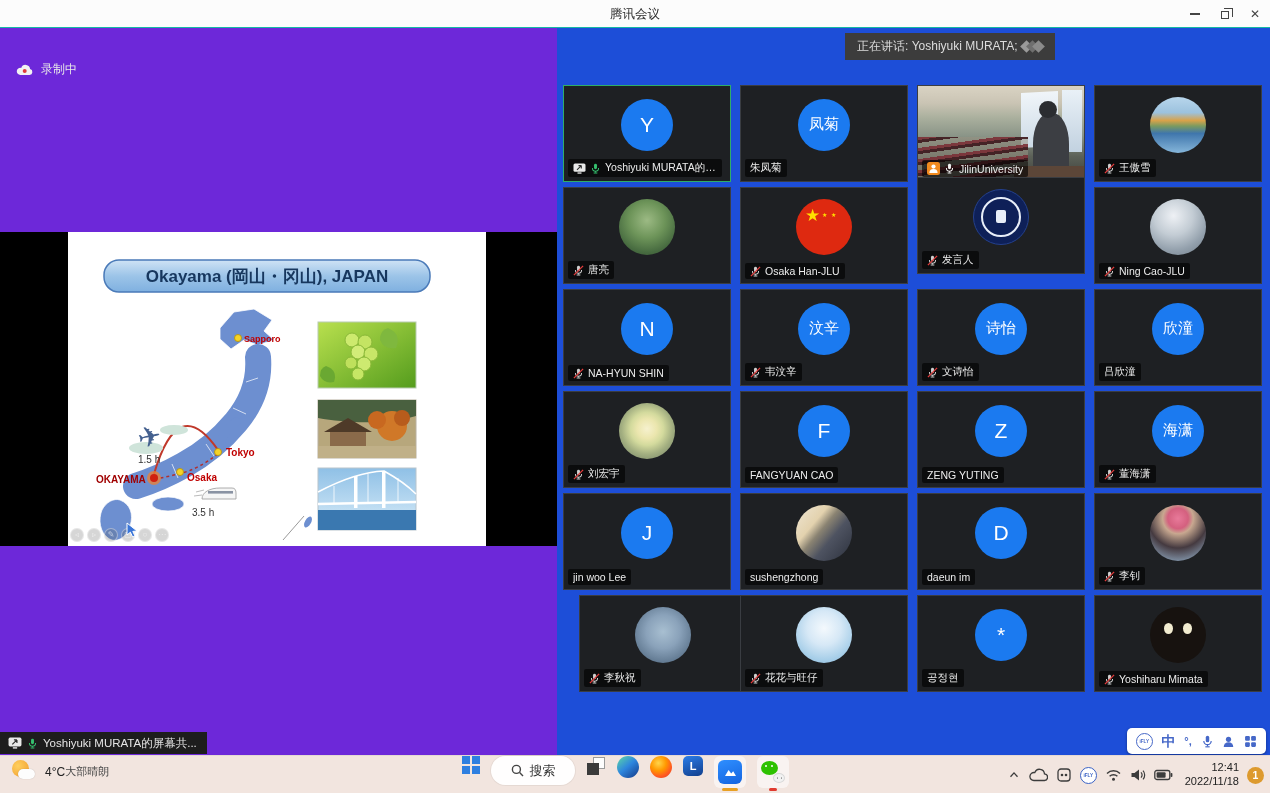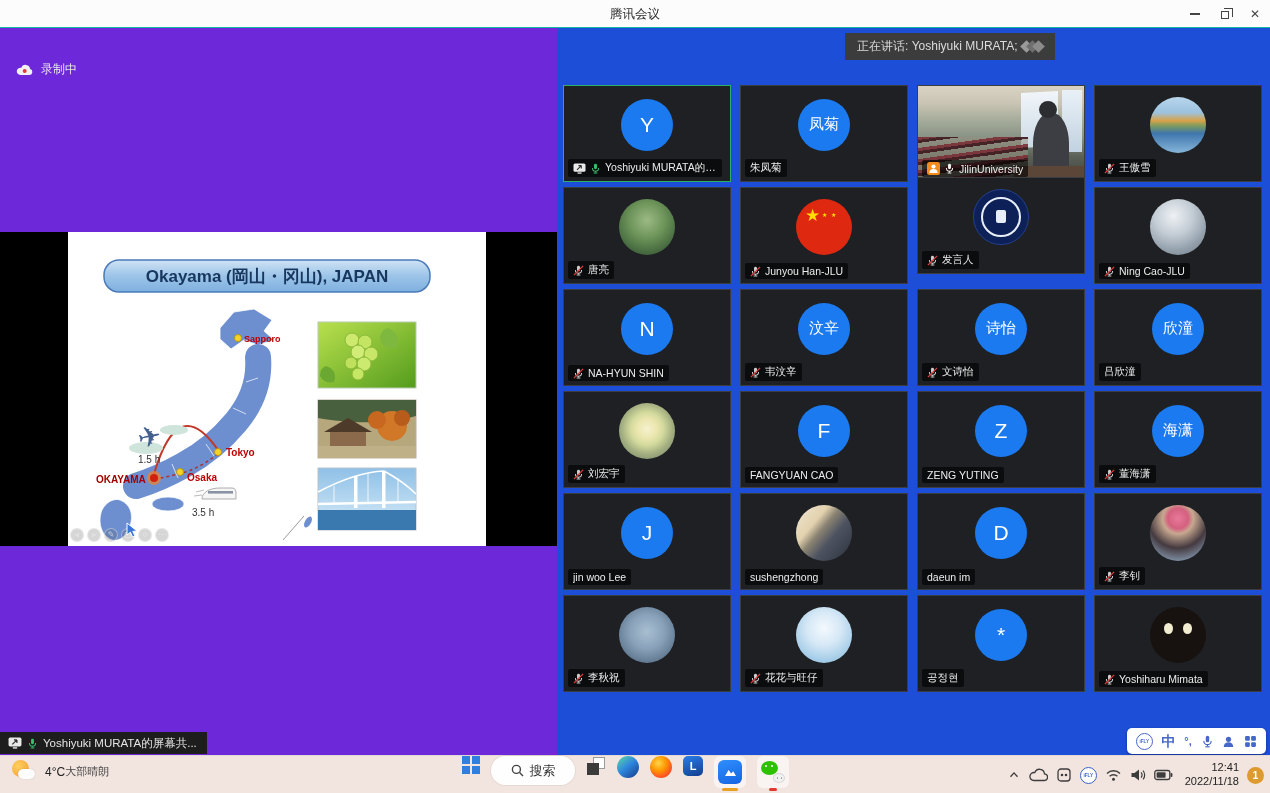--- a/index.html
+++ b/index.html
@@ -363,21 +363,21 @@
         <div class="tile" style="left: 183px; top: 159px;">
           <div class="av av-flag"></div>
           <div class="name-label">
             <svg width="11" height="11" viewBox="0 0 12 12" style="flex:none">
               <rect x="4.4" y="0.8" width="3.2" height="6" rx="1.6" fill="#cfcfcf"></rect>
               <path d="M2.6 5.5 a3.4 3.4 0 0 0 6.8 0" fill="none" stroke="#cfcfcf" stroke-width="1.1"></path>
               <line x1="6" y1="9" x2="6" y2="10.4" stroke="#cfcfcf" stroke-width="1.1"></line>
               <line x1="4" y1="10.9" x2="8" y2="10.9" stroke="#cfcfcf" stroke-width="1.1"></line>
               <line x1="1" y1="11" x2="11" y2="1" stroke="#e23b3b" stroke-width="1.4"></line>
             </svg>
-            <span class="nm">Junyou Han-JLU</span>
+            <span class="nm">Osaka Han-JLU</span>
           </div>
         </div>
         <div class="tile" style="left: 360px; top: 149px;">
           <div class="av av-jlu"></div>
           <div class="name-label">
             <svg width="11" height="11" viewBox="0 0 12 12" style="flex:none">
               <rect x="4.4" y="0.8" width="3.2" height="6" rx="1.6" fill="#cfcfcf"></rect>
               <path d="M2.6 5.5 a3.4 3.4 0 0 0 6.8 0" fill="none" stroke="#cfcfcf" stroke-width="1.1"></path>
               <line x1="6" y1="9" x2="6" y2="10.4" stroke="#cfcfcf" stroke-width="1.1"></line>
               <line x1="4" y1="10.9" x2="8" y2="10.9" stroke="#cfcfcf" stroke-width="1.1"></line>
@@ -506,21 +506,21 @@
             <svg width="11" height="11" viewBox="0 0 12 12" style="flex:none">
               <rect x="4.4" y="0.8" width="3.2" height="6" rx="1.6" fill="#cfcfcf"></rect>
               <path d="M2.6 5.5 a3.4 3.4 0 0 0 6.8 0" fill="none" stroke="#cfcfcf" stroke-width="1.1"></path>
               <line x1="6" y1="9" x2="6" y2="10.4" stroke="#cfcfcf" stroke-width="1.1"></line>
               <line x1="4" y1="10.9" x2="8" y2="10.9" stroke="#cfcfcf" stroke-width="1.1"></line>
               <line x1="1" y1="11" x2="11" y2="1" stroke="#e23b3b" stroke-width="1.4"></line>
             </svg>
             <span class="nm">李钊</span>
           </div>
         </div>
-        <div class="tile" style="left: 6px; top: 567px; text-decoration: underline;">
+        <div class="tile" style="left: 22px; top: 567px; text-decoration: underline;">
           <div class="av av-tomcat"></div>
           <div class="name-label">
             <svg width="11" height="11" viewBox="0 0 12 12" style="flex:none">
               <rect x="4.4" y="0.8" width="3.2" height="6" rx="1.6" fill="#cfcfcf"></rect>
               <path d="M2.6 5.5 a3.4 3.4 0 0 0 6.8 0" fill="none" stroke="#cfcfcf" stroke-width="1.1"></path>
               <line x1="6" y1="9" x2="6" y2="10.4" stroke="#cfcfcf" stroke-width="1.1"></line>
               <line x1="4" y1="10.9" x2="8" y2="10.9" stroke="#cfcfcf" stroke-width="1.1"></line>
               <line x1="1" y1="11" x2="11" y2="1" stroke="#e23b3b" stroke-width="1.4"></line>
             </svg>
             <span class="nm">李秋祝</span>

